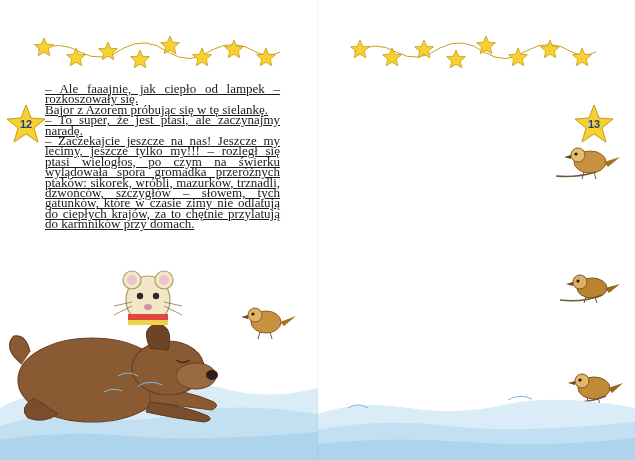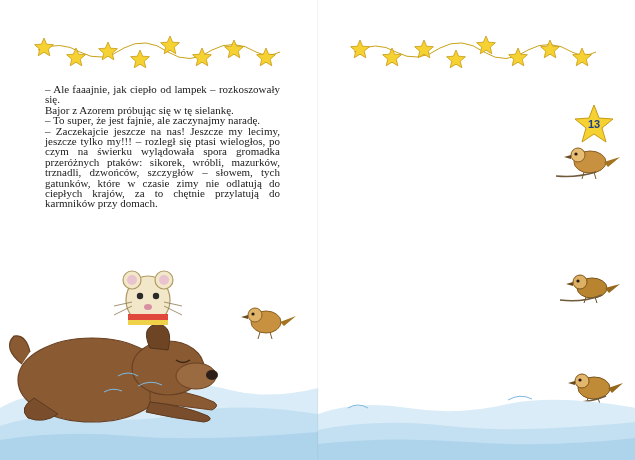--- a/index.html
+++ b/index.html
@@ -57,25 +57,26 @@
     position: absolute;
     inset: 0;
   }
   .folio span { position: relative; z-index: 2; }
   .folio-left  { left: 6px;  top: 104px; }
   .folio-right { right: 21px; top: 104px; }
 
   
   .textcol {
     position: absolute;
-    font-size: 11px;
+    font-size: 13px;
     line-height: 10.4px;
     color: #1a1a1a;
     text-align: justify;
     hyphens: manual;
+    text-decoration: underline;
   }
   .textcol p {
     margin: 0;
     text-indent: 0;
   }
   .left-text {
     left: 45px;
     top: 84px;
     width: 235px;
   }
@@ -113,25 +114,31 @@
           <polygon points="108,8 110.6,14.2 117.4,14.7 112.3,19.2 113.8,25.8 108,22.2 102.2,25.8 103.7,19.2 98.6,14.7 105.4,14.2"></polygon>
           <polygon points="140,16 142.6,22.2 149.4,22.7 144.3,27.2 145.8,33.8 140,30.2 134.2,33.8 135.7,27.2 130.6,22.7 137.4,22.2"></polygon>
           <polygon points="170,2 172.6,8.2 179.4,8.7 174.3,13.2 175.8,19.8 170,16.2 164.2,19.8 165.7,13.2 160.6,8.7 167.4,8.2"></polygon>
           <polygon points="202,14 204.6,20.2 211.4,20.7 206.3,25.2 207.8,31.8 202,28.2 196.2,31.8 197.7,25.2 192.6,20.7 199.4,20.2"></polygon>
           <polygon points="234,6 236.6,12.2 243.4,12.7 238.3,17.2 239.8,23.8 234,20.2 228.2,23.8 229.7,17.2 224.6,12.7 231.4,12.2"></polygon>
           <polygon points="266,14 268.6,20.2 275.4,20.7 270.3,25.2 271.8,31.8 266,28.2 260.2,31.8 261.7,25.2 256.6,20.7 263.4,20.2"></polygon>
         </g>
       </svg>
     </div>
 
+    <div class="folio folio-left">
+      <svg class="star-bg" width="40" height="40" viewBox="0 0 40 40">
+        <polygon points="20,1 25,14 39,15 28,24 32,38 20,30 8,38 12,24 1,15 15,14" fill="#f6d132" stroke="#c89a12" stroke-width="1"></polygon>
+      </svg>
+      <span>12</span>
+    </div>
 
     <div class="textcol left-text">
       <p>– Ale faaajnie, jak ciepło od lampek – rozkoszowały się.</p>
       <p>Bajor z Azorem próbując się w tę sielankę.</p>
-      <p>– To super, że jest fajnie, ale zaczynajmy naradę.</p>
+      <p>– To super, że jest ptasi, ale zaczynajmy naradę.</p>
       <p>– Zaczekajcie jeszcze na nas! Jeszcze my lecimy, jeszcze tylko my!!! – rozległ się ptasi wielogłos, po czym na świerku wylądowała spora gromadka przeróżnych ptaków: sikorek, wróbli, mazurków, trznadli, dzwońców, szczygłów – słowem, tych gatunków, które w czasie zimy nie odlatują do ciepłych krajów, za to chętnie przylatują do karmników przy domach.</p>
     </div>
 
     <svg class="illus" style="left:0; top:230px;" width="318" height="230" viewBox="0 0 318 230">
 
       <g>
         <path d="M0 178 Q30 160 70 166 Q110 172 150 160 Q190 149 230 160 Q270 170 318 158 L318 230 L0 230 Z" fill="#d9ecf7"></path>
         <path d="M0 196 Q40 182 90 188 Q140 194 190 182 Q240 172 318 184 L318 230 L0 230 Z" fill="#c3e0f2"></path>
         <path d="M0 210 Q60 200 130 206 Q200 212 318 202 L318 230 L0 230 Z" fill="#aed4ec"></path>
       </g>

